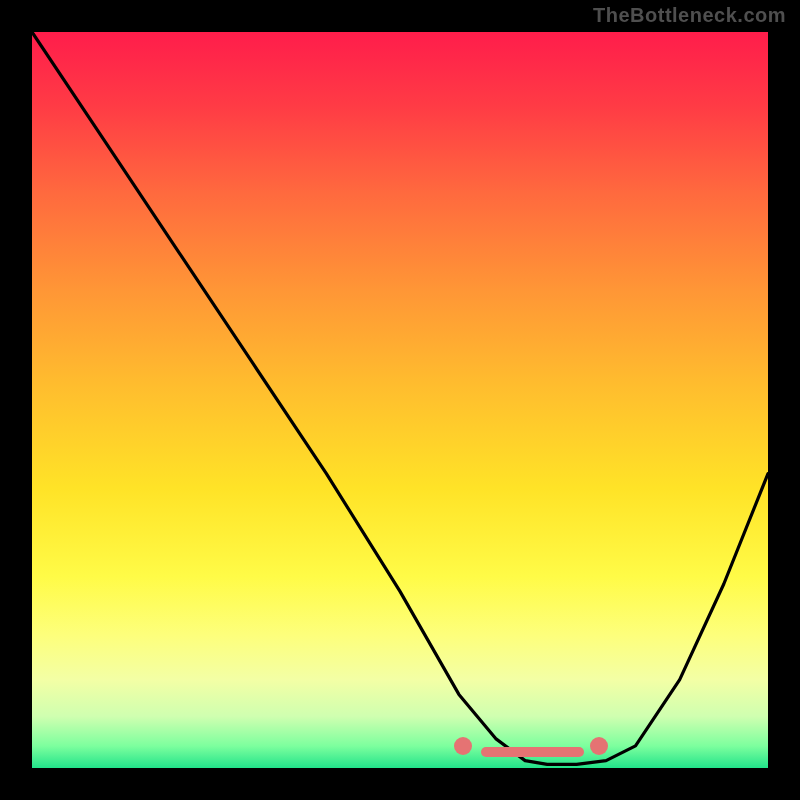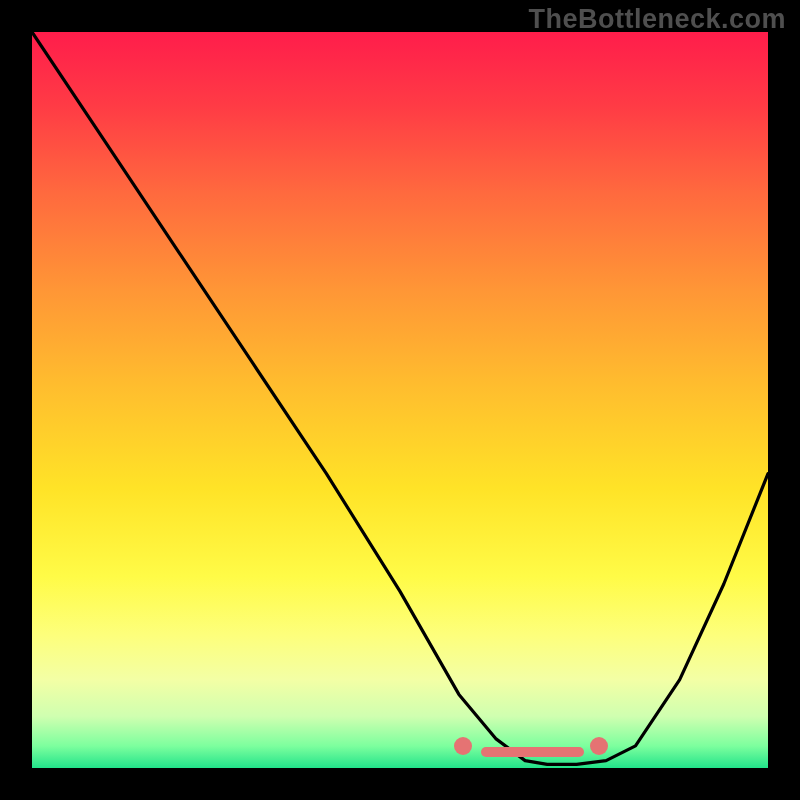--- a/index.html
+++ b/index.html
@@ -15,21 +15,21 @@
     position: relative;
     width: 800px;
     height: 800px;
     background: #000;
   }
   .watermark {
     position: absolute;
     top: 4px;
     right: 14px;
     color: #4f4f4f;
-    font-size: 27px;
+    font-size: 20px;
     font-weight: 600;
     letter-spacing: 0.5px;
     z-index: 20;
   }
   .plot {
     position: absolute;
     left: 32px;
     top: 32px;
     width: 736px;
     height: 736px;

